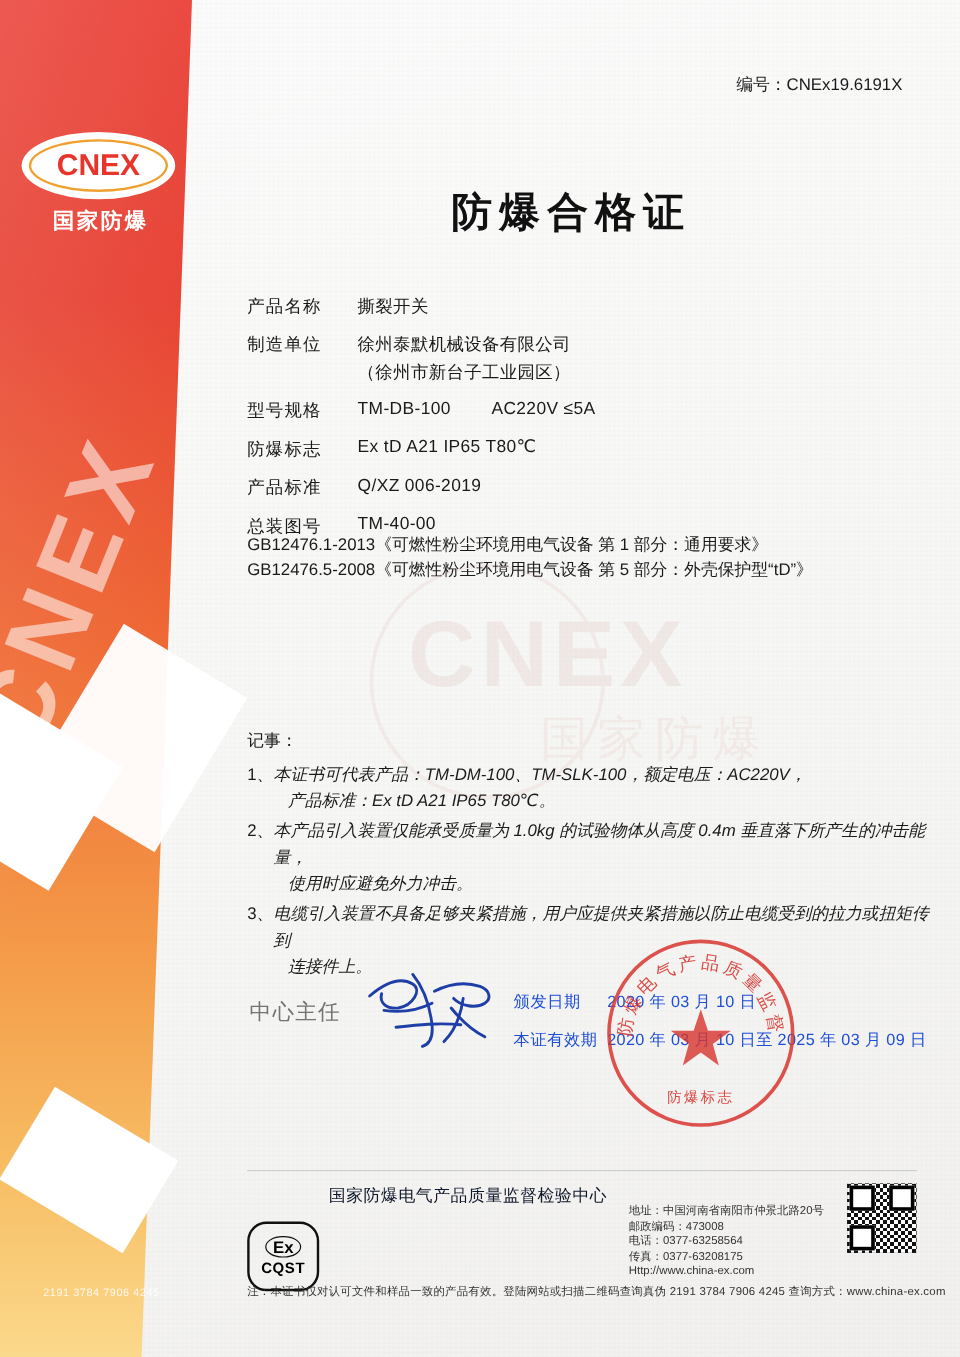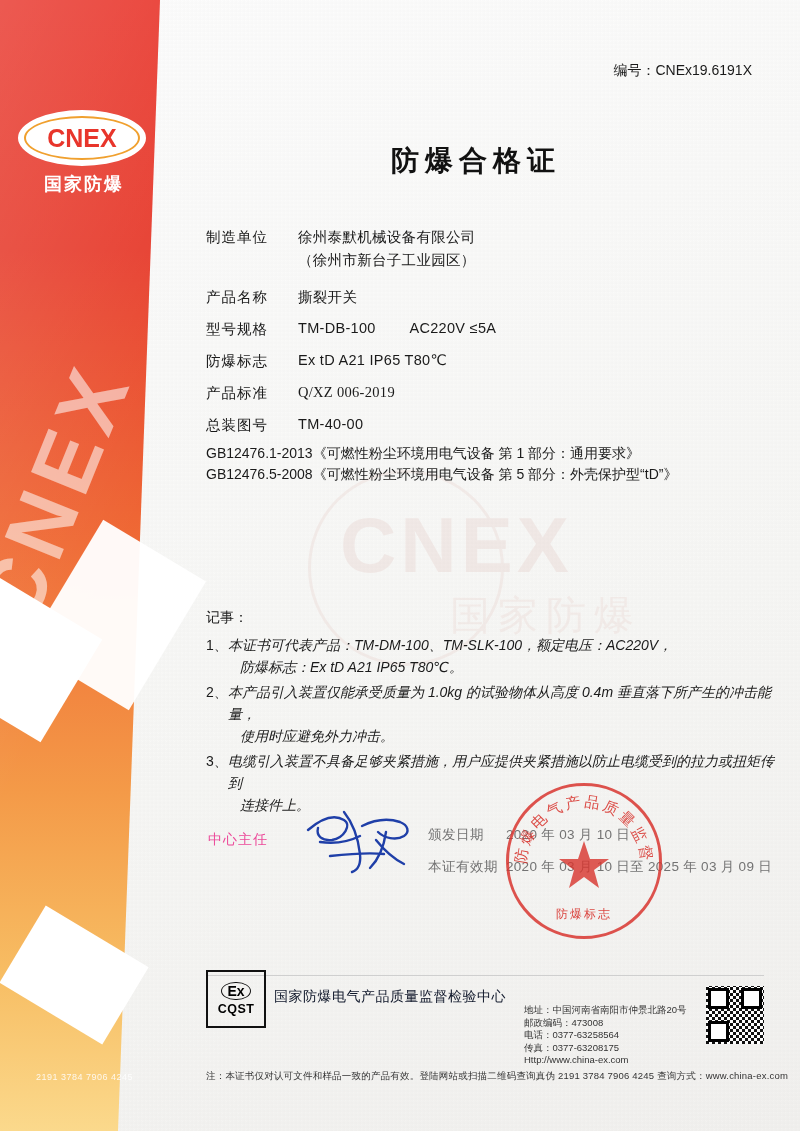--- a/index.html
+++ b/index.html
@@ -180,24 +180,24 @@
   .doc-number {
     position: absolute;
     right: 48px;
     top: 62px;
     font-size: 14px;
     color: #1a1a1a;
   }
   .cert-title {
     position: absolute;
     left: 196px;
-    top: 142px;
+    top: 154px;
     width: 560px;
     text-align: center;
-    font-size: 28px;
+    font-size: 34px;
     font-weight: bold;
     letter-spacing: 6px;
     color: #111;
   }
   
   .fields {
     position: absolute;
     left: 206px;
     top: 228px;
     width: 545px;
@@ -252,38 +252,38 @@
     margin-bottom: 3px;
   }
   .note-num { width: 22px; flex: none; }
   .note-text { flex: 1; font-style: italic; }
   .note-text .cont { display: block; padding-left: 12px; }
   
   .sig-label {
     position: absolute;
     left: 208px;
     top: 831px;
-    font-size: 14px;
+    font-size: 18px;
     letter-spacing: 1px;
-    color: #ec4899;
+    color: #737373;
   }
   .signature {
     position: absolute;
     left: 300px;
     top: 796px;
     width: 120px;
     height: 90px;
     pointer-events: none;
   }
   .date-block {
     position: absolute;
     left: 428px;
     top: 826px;
     font-size: 13.5px;
-    color: #737373;
+    color: #1d4ed8;
   }
   .date-row {
     display: flex;
     margin-bottom: 14px;
     align-items: baseline;
   }
   .date-key { width: 78px; flex: none; letter-spacing: 0.5px; }
   .date-val { letter-spacing: 0.3px; }
   
   .seal {
@@ -321,25 +321,25 @@
     position: absolute;
     left: 206px;
     right: 36px;
     top: 975px;
     height: 1px;
     background: #cfcfcf;
   }
   .cqst-badge {
     position: absolute;
     left: 206px;
-    top: 970px;
+    top: 1018px;
     width: 56px;
     height: 54px;
     border: 2px solid #111;
-    border-radius: 0;
+    border-radius: 16px;
     display: flex;
     flex-direction: column;
     align-items: center;
     justify-content: center;
     line-height: 1.15;
   }
   .cqst-ex {
     font-size: 14px;
     font-weight: bold;
     border: 1.5px solid #111;
@@ -426,65 +426,65 @@
   <div class="watermark">
     <div class="wm-circle"></div>
     <div class="wm-text">CNEX</div>
     <div class="wm-cn">国家防爆</div>
   </div>
 
   <div class="doc-number">编号：CNEx19.6191X</div>
   <div class="cert-title">防爆合格证</div>
 
   <div class="fields">
+    <div class="field-row" style="margin-top:18px;">
+      <div class="field-label">产品名称</div>
+      <div class="field-value">撕裂开关</div>
+    </div>
     <div class="field-row">
       <div class="field-label">制造单位</div>
       <div class="field-value">
         <span>徐州泰默机械设备有限公司</span>
         <span class="sub">（徐州市新台子工业园区）</span>
       </div>
-    </div>
-    <div class="field-row" style="margin-top:18px;">
-      <div class="field-label">产品名称</div>
-      <div class="field-value">撕裂开关</div>
     </div>
     <div class="field-row" style="margin-top:12px;">
       <div class="field-label">型号规格</div>
       <div class="field-value">
         <span>TM-DB-100</span>
         <span class="gap"></span>
         <span>AC220V   ≤5A</span>
       </div>
     </div>
     <div class="field-row" style="margin-top:12px;">
       <div class="field-label">防爆标志</div>
       <div class="field-value">Ex tD A21 IP65 T80℃</div>
     </div>
-    <div class="field-row" style="margin-top:0;font-family:Liberation Serif, serif;">
+    <div class="field-row" style="margin-top:0;">
       <div class="field-label">产品标准</div>
       <div class="field-value">Q/XZ 006-2019</div>
     </div>
     <div class="field-row" style="margin-top:12px;">
       <div class="field-label">总装图号</div>
       <div class="field-value">TM-40-00</div>
     </div>
   </div>
 
   <div class="standards">
     <div>GB12476.1-2013《可燃性粉尘环境用电气设备 第 1 部分：通用要求》</div>
     <div>GB12476.5-2008《可燃性粉尘环境用电气设备 第 5 部分：外壳保护型“tD”》</div>
   </div>
 
   <div class="notes">
     <div class="notes-title">记事：</div>
     <div class="note-item">
       <div class="note-num">1、</div>
       <div class="note-text">
         <span>本证书可代表产品：TM-DM-100、TM-SLK-100，额定电压：AC220V，</span>
-        <span class="cont">防爆标志：Ex tD A21 IP65 T80℃。</span>
+        <span class="cont">产品标准：Ex tD A21 IP65 T80℃。</span>
       </div>
     </div>
     <div class="note-item">
       <div class="note-num">2、</div>
       <div class="note-text">
         <span>本产品引入装置仅能承受质量为 1.0kg 的试验物体从高度 0.4m 垂直落下所产生的冲击能量，</span>
         <span class="cont">使用时应避免外力冲击。</span>
       </div>
     </div>
     <div class="note-item">

